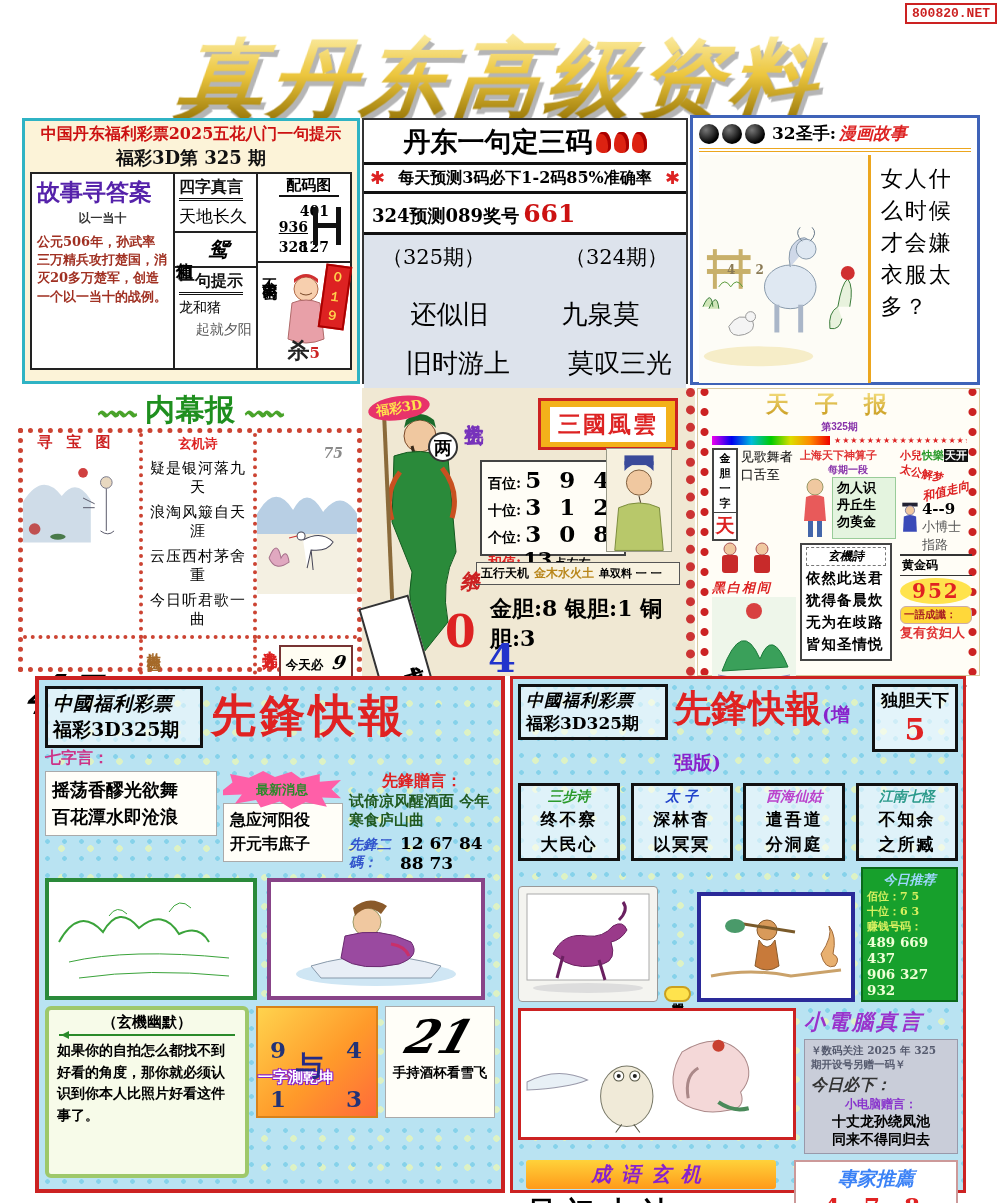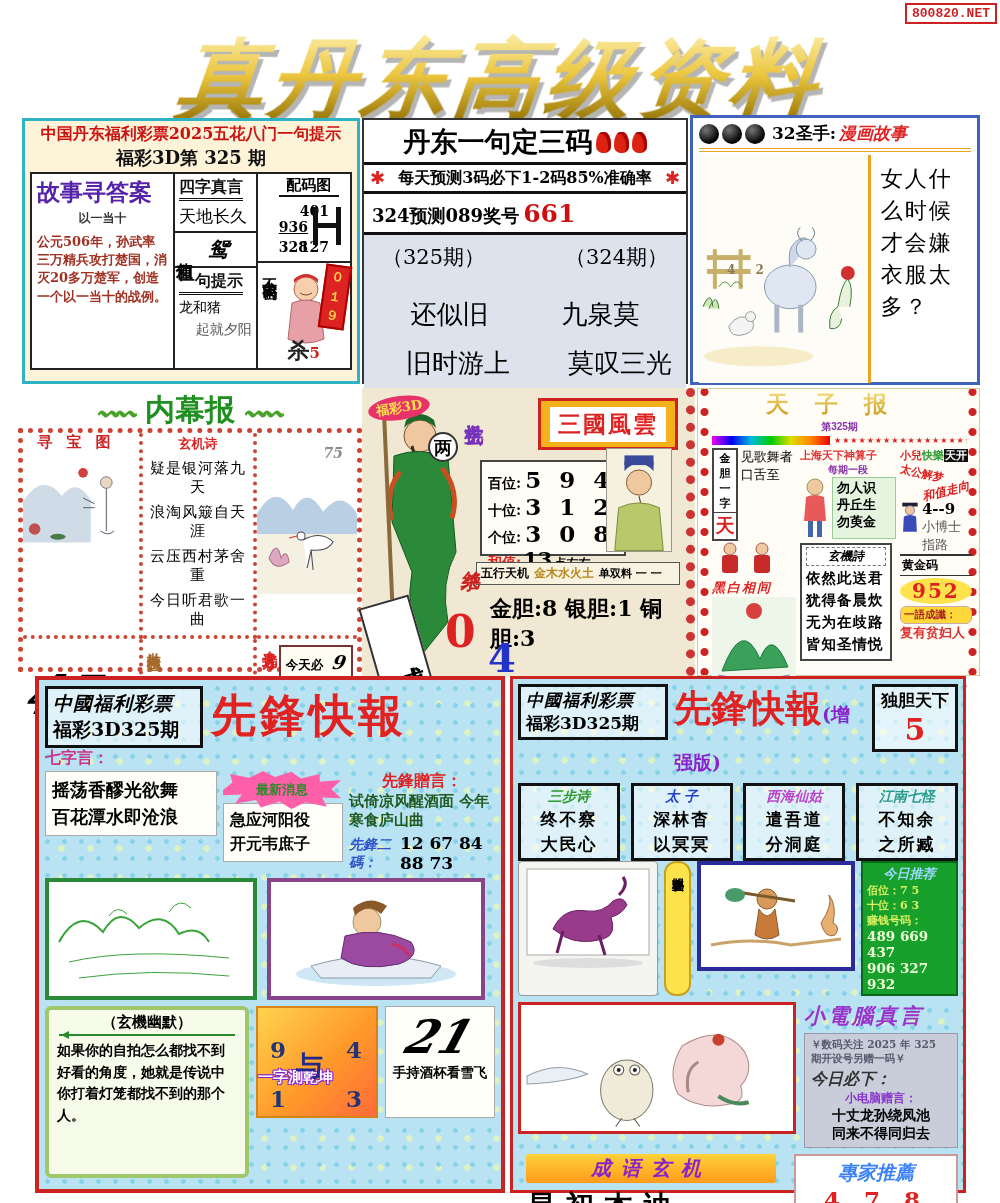--- a/index.html
+++ b/index.html
@@ -636,21 +636,21 @@
         <path d="M84 34 q12 -14 26 -2 l6 -8 q-18 -12 -34 2 Z" fill="#8a5a2a"></path>
         <path d="M74 54 Q108 44 140 60 Q150 74 128 82 Q90 90 70 76 Z" fill="#9a4aa0" stroke="#6a2a70"></path>
         <path d="M120 62 q14 2 18 12" stroke="#c8306a" stroke-width="3" fill="none"></path>
       </svg>
     </div>
   </div>
   <div class="row" style="gap:7px; margin-top:6px;">
     <div class="bamboo" style="width:204px; height:172px;">
       <div class="humor-t">（玄機幽默）</div>
       <div class="garrow"></div>
-      <div class="humor-x">如果你的自拍怎么都找不到好看的角度，她就是传说中你打着灯笼都找不到的那个人。</div>
+      <div class="humor-x">如果你的自拍怎么都找不到好看的角度，那你就必须认识到你本人比照片好看这件事了。</div>
     </div>
     <div class="orangebox" style="width:122px; height:112px;">
       <div class="ob-t">一字測乾坤</div>
       <span class="ob-n" style="left:12px; top:28px;">9</span>
       <span class="ob-n" style="right:14px; top:28px;">4</span>
       <span class="ob-mid">与</span>
       <span class="ob-n" style="left:12px; bottom:4px;">1</span>
       <span class="ob-n" style="right:14px; bottom:4px;">3</span>
     </div>
     <div class="whitebox" style="flex:1; height:112px;">
@@ -688,21 +688,21 @@
         <div class="ft c-purple">西海仙姑</div>
         <div class="fl">遣吾道</div>
         <div class="fl">分洞庭</div>
       </div>
     <div class="fourbox">
         <div class="ft c-teal">江南七怪</div>
         <div class="fl">不知余</div>
         <div class="fl">之所臧</div>
       </div>
   </div>
-  <div class="row" style="gap:6px; margin-top:0;">
+  <div class="row" style="gap:6px; margin-top:6px;align-items:flex-end;">
     <div style="width:140px; background:#f4f4f0; border:1px solid #999; border-radius:4px; padding:3px;">
       <svg width="100%" height="104" viewBox="0 0 130 104">
         <rect x="4" y="4" width="122" height="86" fill="#fff" stroke="#aaa"></rect>
         <path d="M30 64 q10 -22 34 -18 q16 2 26 -10 q10 -6 14 4 q-6 10 -16 12 q6 18 -8 22 q-22 6 -38 -2 Z" fill="#9a3a8a" stroke="#6a2060"></path>
         <path d="M96 30 q10 -10 4 -18 M40 66 l-6 22 M76 70 l6 20" stroke="#6a2060" stroke-width="3" fill="none"></path>
         <ellipse cx="65" cy="98" rx="55" ry="5" fill="#ddd"></ellipse>
       </svg>
     </div>
     <div class="zhidan v">直胆秘诀</div>
     <div class="bluebox" style="width:158px; height:110px;">

